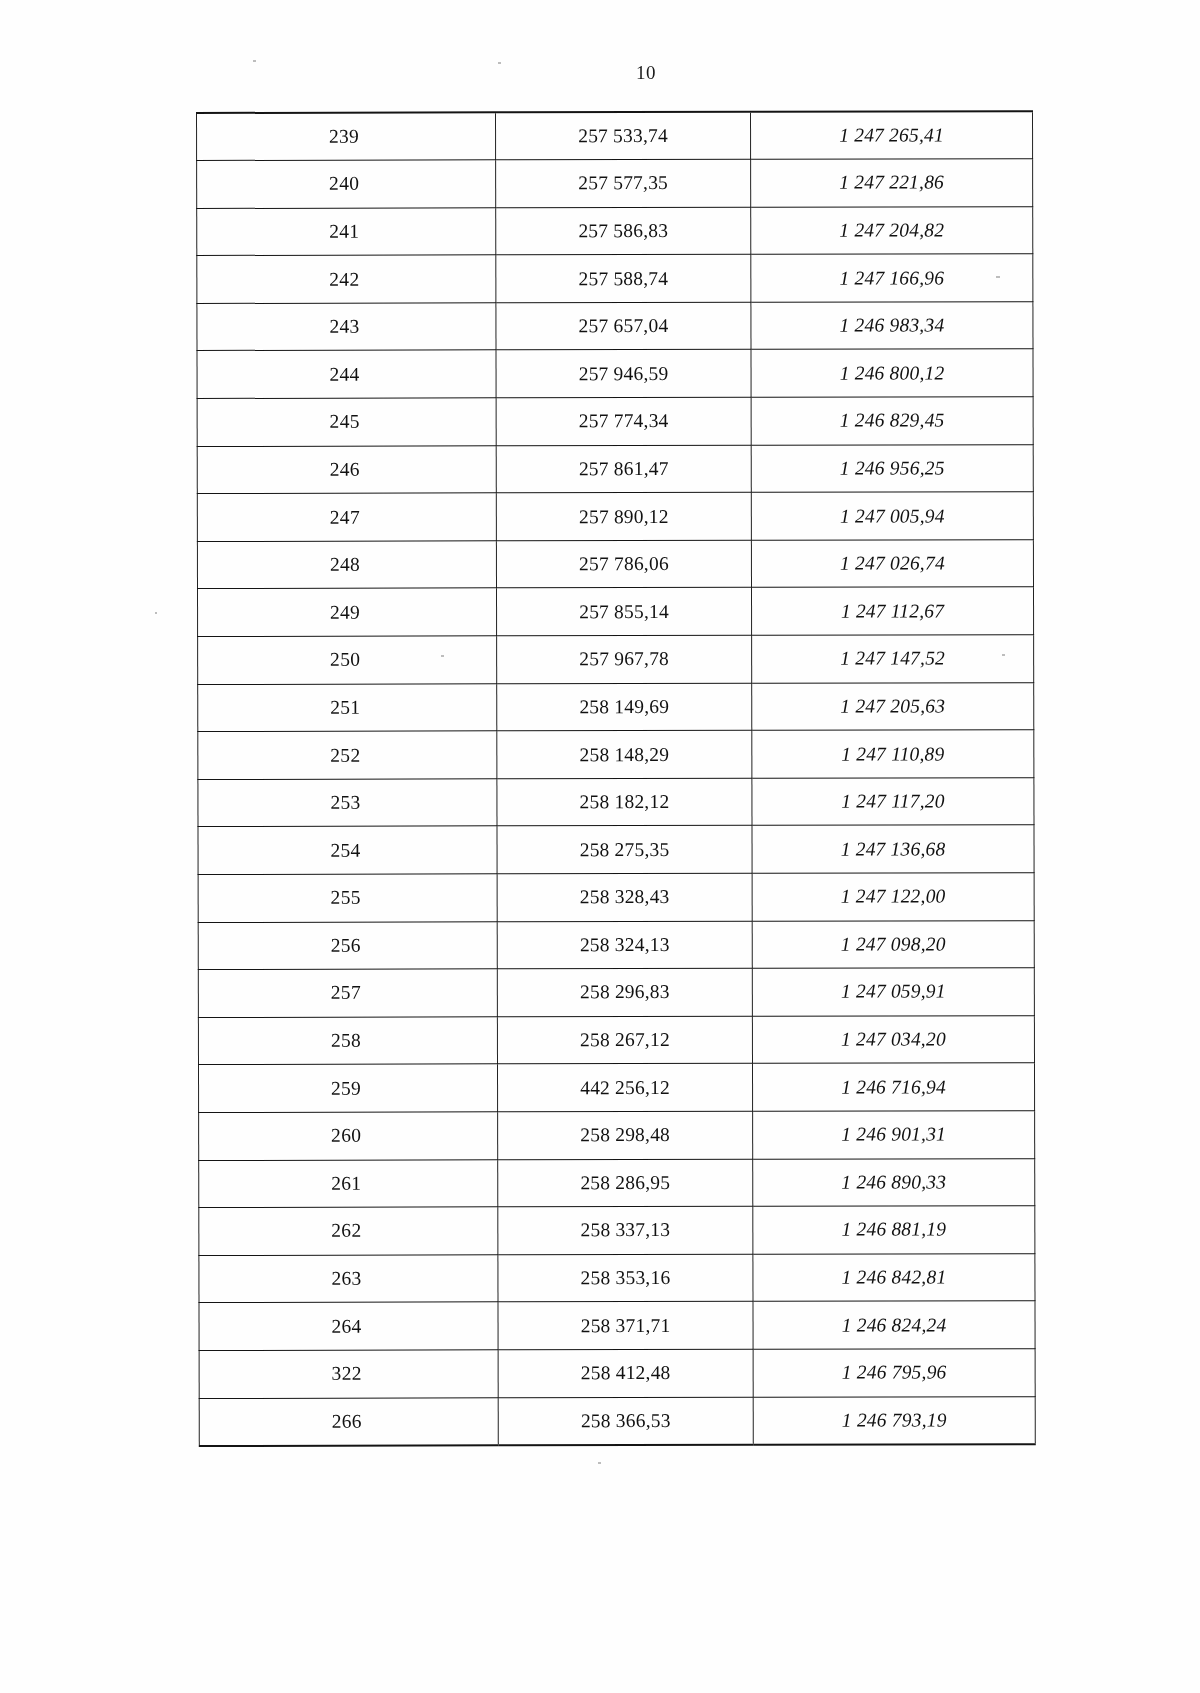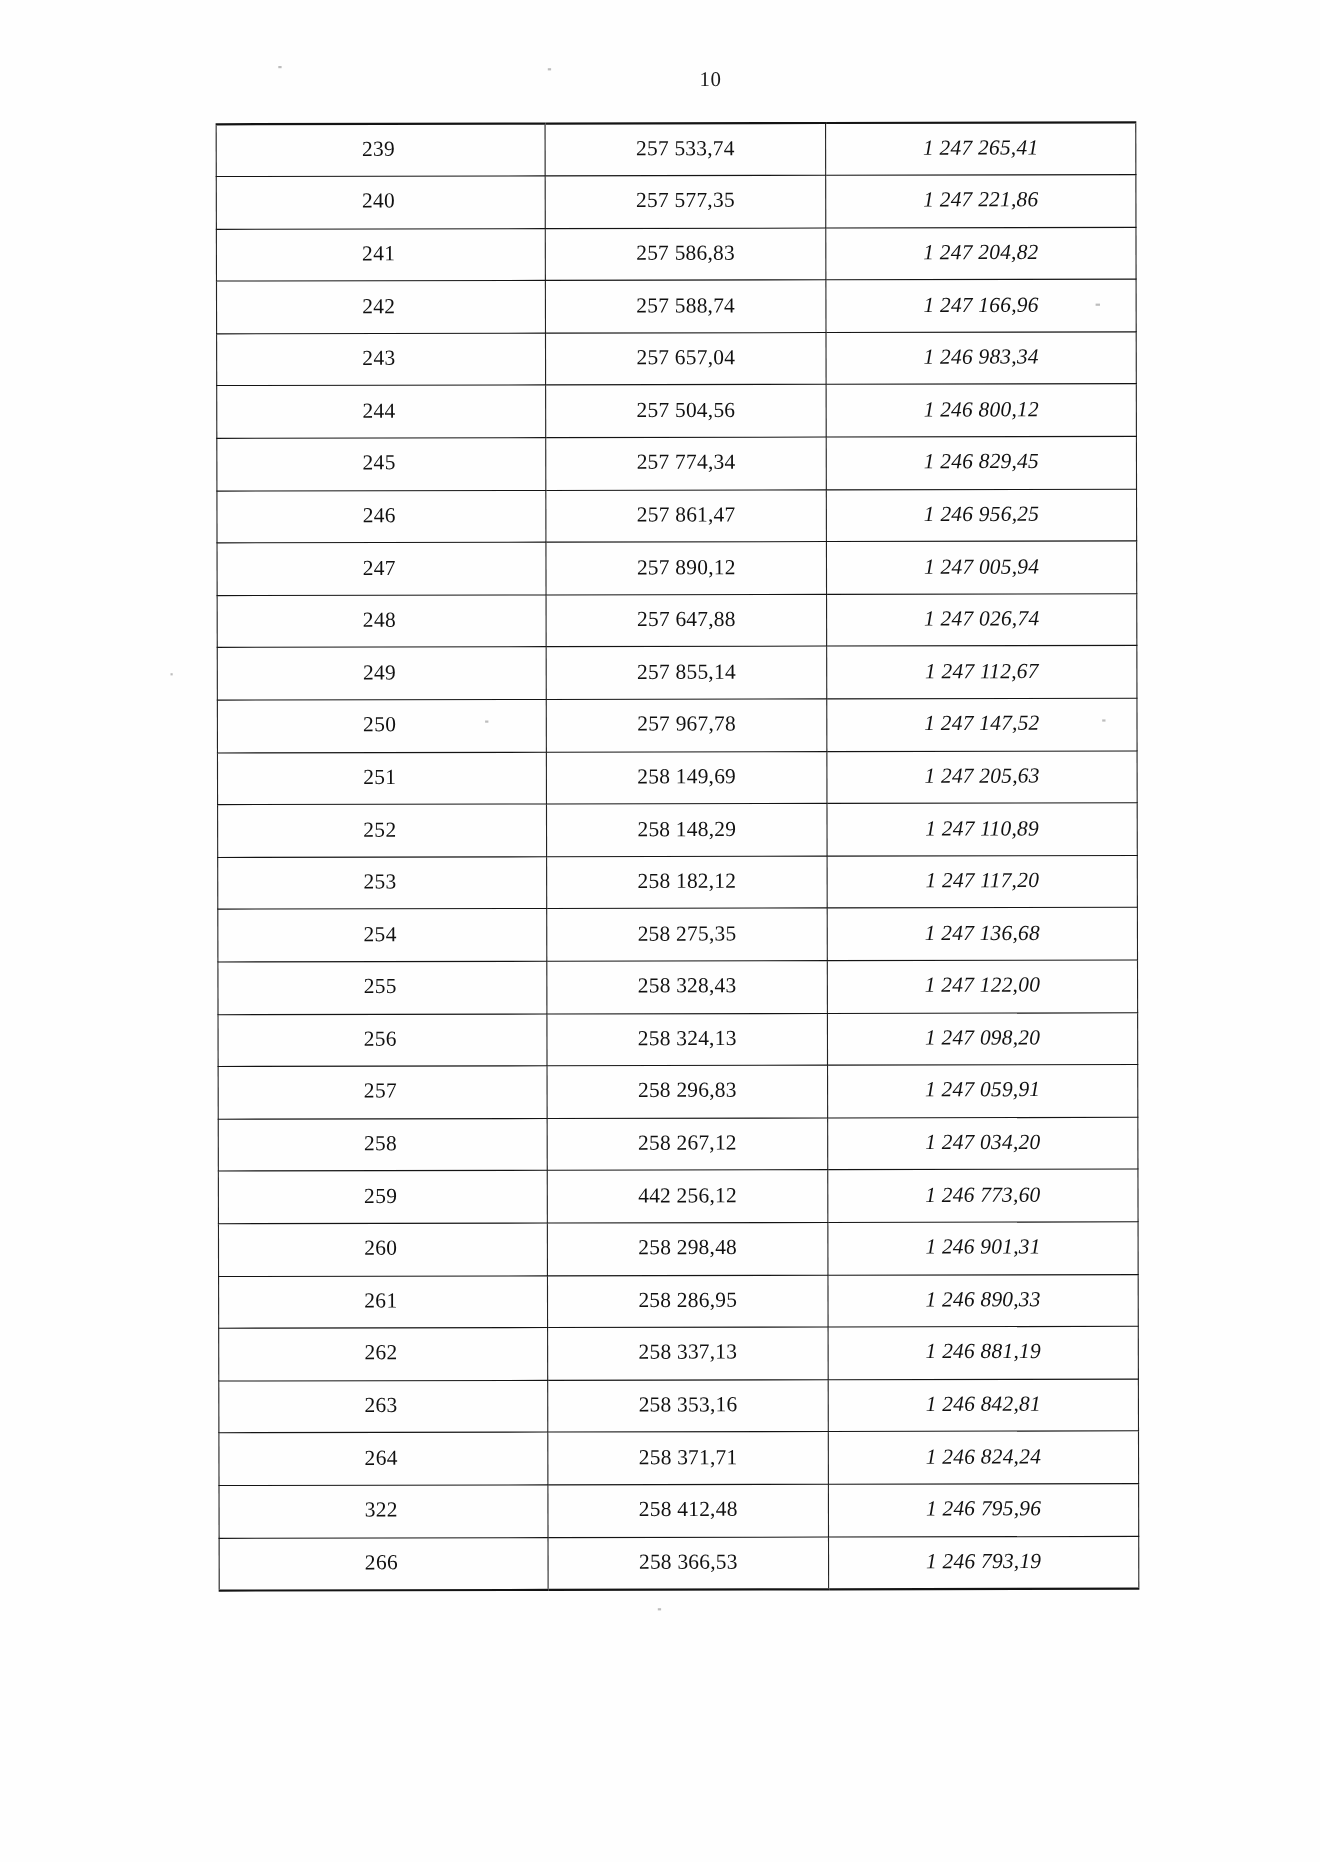--- a/index.html
+++ b/index.html
@@ -154,41 +154,41 @@
             <td class="cell-value">257 588,74</td>
             <td class="cell-value-b">1 247 166,96</td>
           </tr>
           <tr>
             <td class="cell-index"><span class="idx">243</span></td>
             <td class="cell-value">257 657,04</td>
             <td class="cell-value-b">1 246 983,34</td>
           </tr>
           <tr>
             <td class="cell-index"><span class="idx">244</span></td>
-            <td class="cell-value">257 504,56</td>
+            <td class="cell-value">257 946,59</td>
             <td class="cell-value-b">1 246 800,12</td>
           </tr>
           <tr>
             <td class="cell-index"><span class="idx">245</span></td>
             <td class="cell-value">257 774,34</td>
             <td class="cell-value-b">1 246 829,45</td>
           </tr>
           <tr>
             <td class="cell-index"><span class="idx">246</span></td>
             <td class="cell-value">257 861,47</td>
             <td class="cell-value-b">1 246 956,25</td>
           </tr>
           <tr>
             <td class="cell-index"><span class="idx">247</span></td>
             <td class="cell-value">257 890,12</td>
             <td class="cell-value-b">1 247 005,94</td>
           </tr>
           <tr>
             <td class="cell-index"><span class="idx">248</span></td>
-            <td class="cell-value">257 647,88</td>
+            <td class="cell-value">257 786,06</td>
             <td class="cell-value-b">1 247 026,74</td>
           </tr>
           <tr>
             <td class="cell-index"><span class="idx">249</span></td>
             <td class="cell-value">257 855,14</td>
             <td class="cell-value-b">1 247 112,67</td>
           </tr>
           <tr>
             <td class="cell-index"><span class="idx">250</span></td>
             <td class="cell-value">257 967,78</td>
@@ -230,21 +230,21 @@
             <td class="cell-value-b">1 247 059,91</td>
           </tr>
           <tr>
             <td class="cell-index"><span class="idx">258</span></td>
             <td class="cell-value">258 267,12</td>
             <td class="cell-value-b">1 247 034,20</td>
           </tr>
           <tr>
             <td class="cell-index"><span class="idx">259</span></td>
             <td class="cell-value">442 256,12</td>
-            <td class="cell-value-b">1 246 773,60</td>
+            <td class="cell-value-b">1 246 716,94</td>
           </tr>
           <tr>
             <td class="cell-index"><span class="idx">260</span></td>
             <td class="cell-value">258 298,48</td>
             <td class="cell-value-b">1 246 901,31</td>
           </tr>
           <tr>
             <td class="cell-index"><span class="idx">261</span></td>
             <td class="cell-value">258 286,95</td>
             <td class="cell-value-b">1 246 890,33</td>

